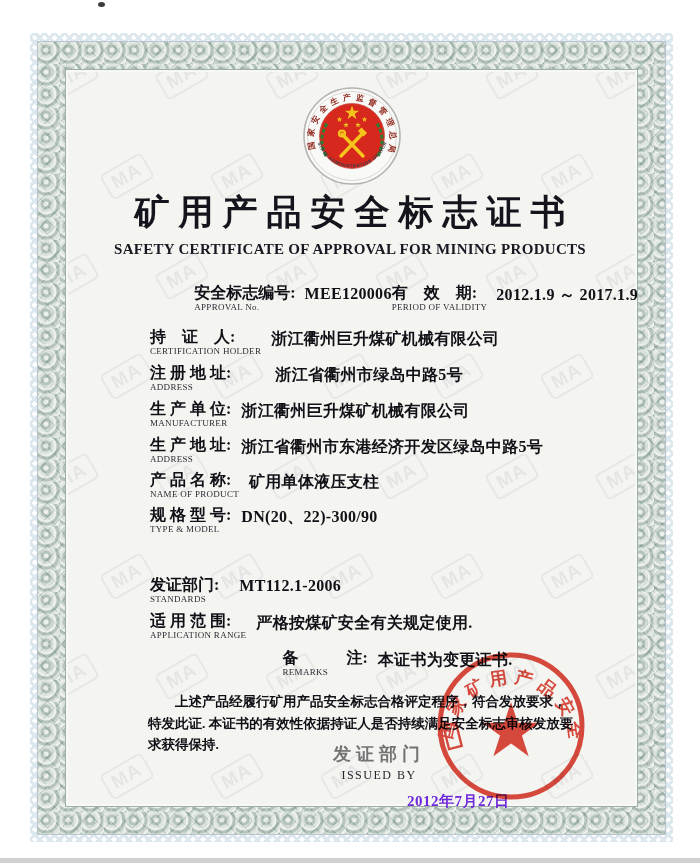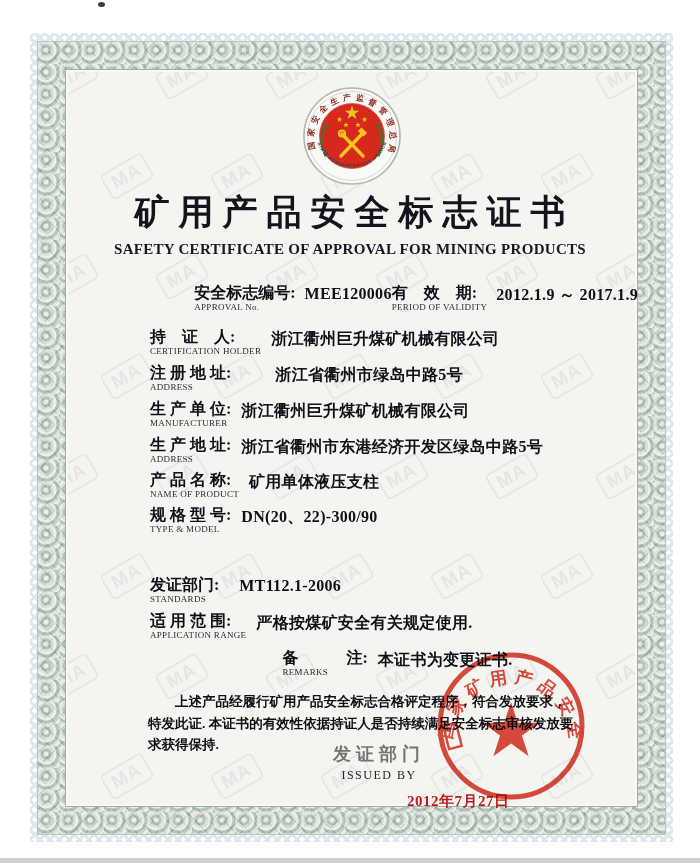--- a/index.html
+++ b/index.html
@@ -74,21 +74,21 @@
     font-size:13.5px;font-weight:600;line-height:1.6;text-indent:2em;
     color:#101016;
   }
   .issued{
     top:742px;left:0;right:0;text-align:center;padding-left:58px;z-index:2;
   }
   .issued .cn{font-size:18px;font-weight:bold;letter-spacing:5px;color:#737373;}
   .issued .en{font-size:12px;letter-spacing:1.5px;color:#26262e;margin-top:2px;}
   .date{
     top:792px;left:407px;z-index:2;
-    font-size:15px;font-weight:bold;letter-spacing:.5px;color:#b91c1c;
+    font-size:15px;font-weight:bold;letter-spacing:.5px;color:#6d28d9;
   }
   .seal{
     left:425px;top:640px;width:172px;height:172px;z-index:6;
     mix-blend-mode:multiply;opacity:.9;
   }
   .scan-edge{position:absolute;left:0;right:0;bottom:0;height:5px;background:#cfd1d0;}
   .speck{position:absolute;left:98px;top:2px;width:7px;height:5px;background:#3a3a3a;border-radius:50%;}
 </style>
 </head>
 <body>

